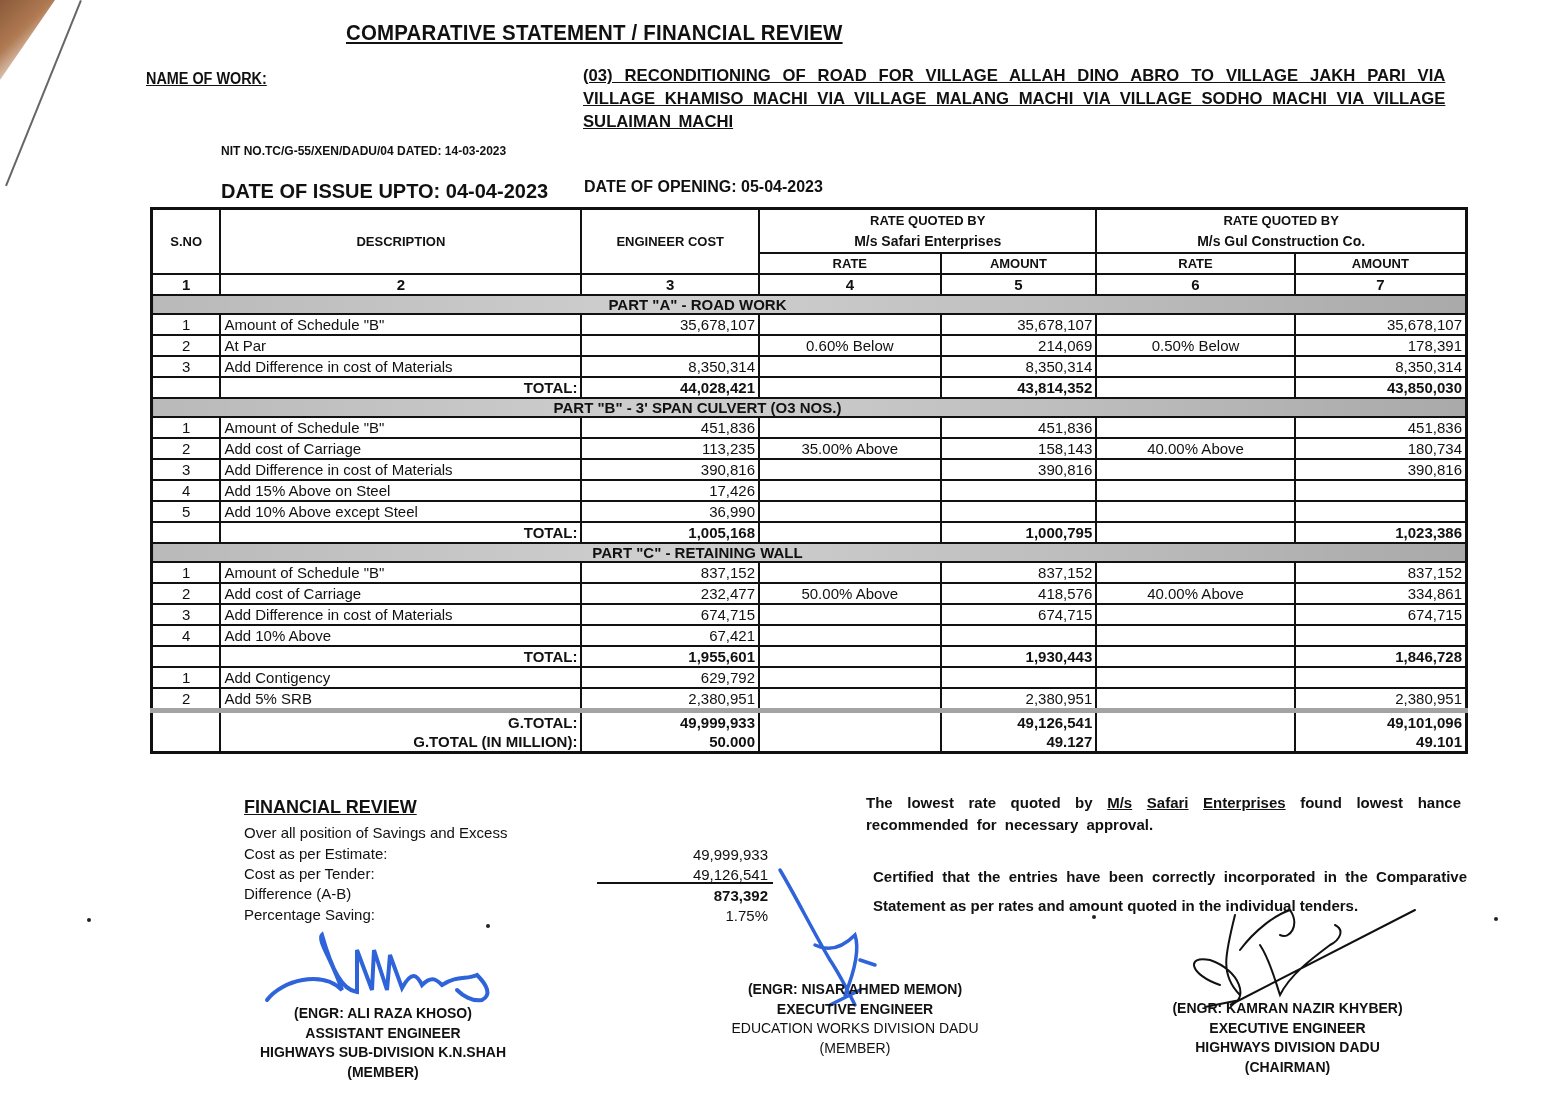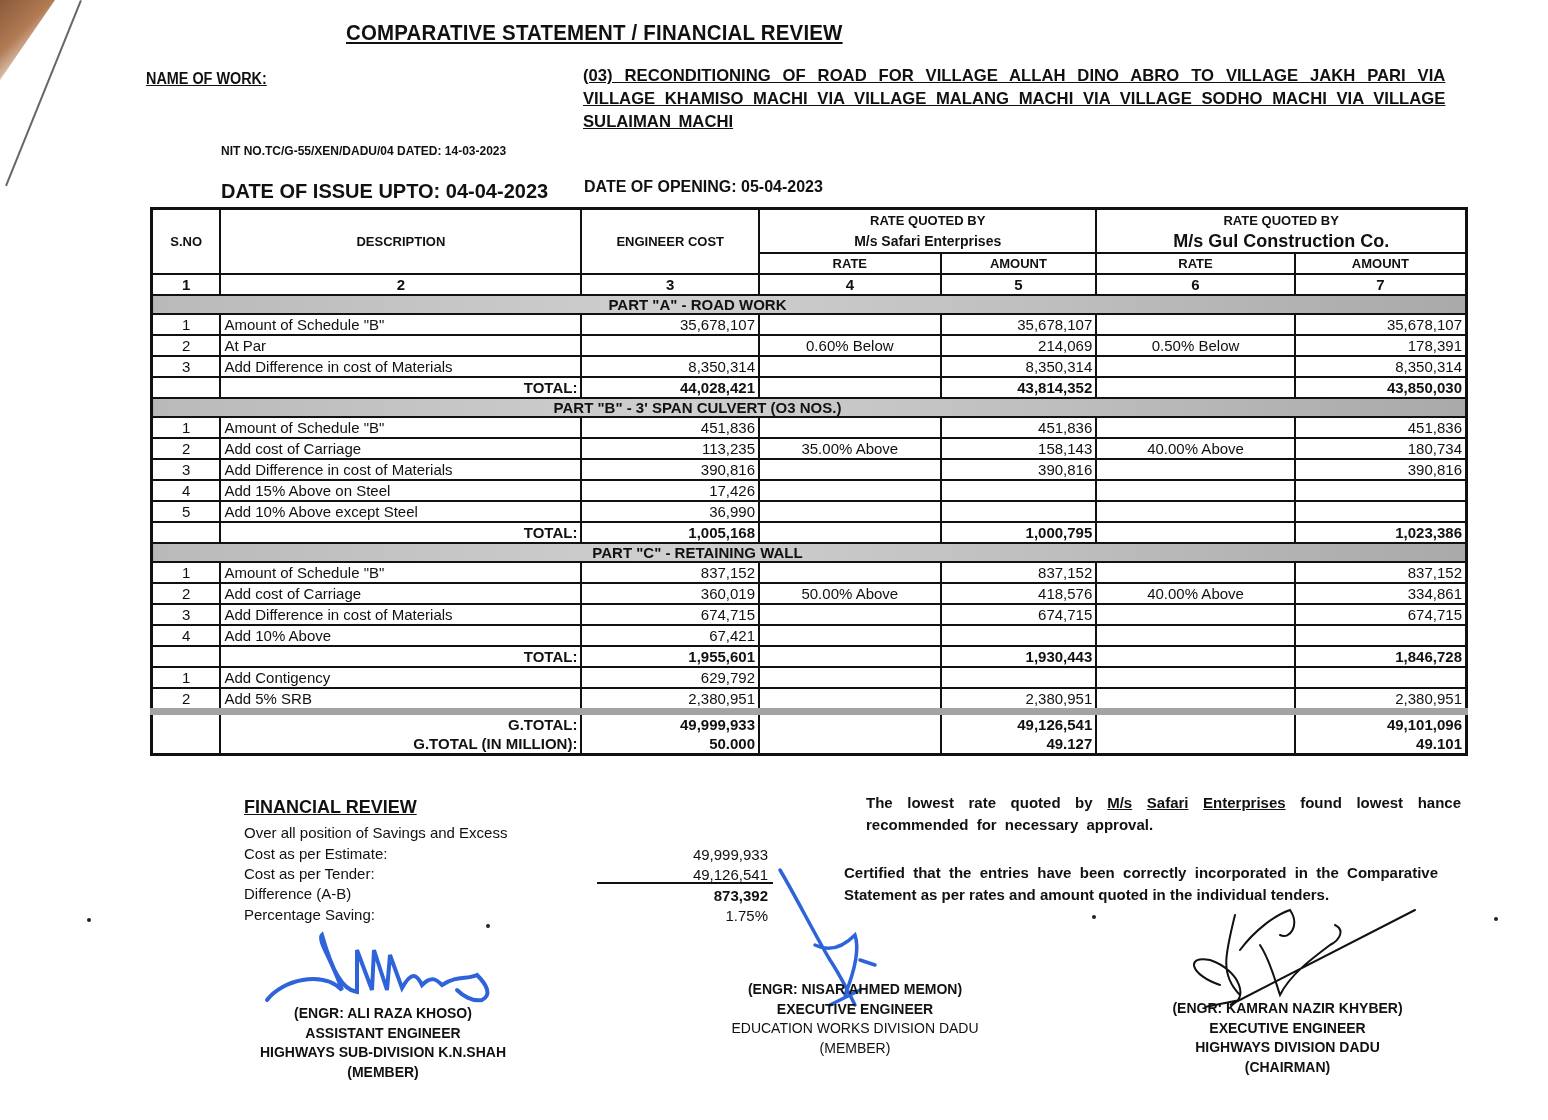--- a/index.html
+++ b/index.html
@@ -59,22 +59,22 @@
   .fr-line { position: absolute; left: 244px; font-size: 15px; }
   .fr-val { position: absolute; right: 780px; font-size: 15px; text-align: right; }
   .fr-rule { position: absolute; left: 597px; top: 882px; width: 176px; height: 2px; background: #111; }
 
   .rec {
     position: absolute; left: 866px; top: 792px; width: 595px; font-size: 15px; font-weight: bold;
     line-height: 22px; text-align: justify; text-align-last: left; word-spacing: 4px;
   }
   .rec u { }
   .cert {
-    position: absolute; left: 844px; top: 862px; width: 594px; font-size: 15px; font-weight: bold;
-    line-height: 22px; text-align: justify; text-align-last: left;
+    position: absolute; left: 873px; top: 862px; width: 594px; font-size: 15px; font-weight: bold;
+    line-height: 29px; text-align: justify; text-align-last: left;
   }
 
   .sig-block { position: absolute; text-align: center; font-size: 14px; font-weight: bold; line-height: 19.5px; }
   .sig-block .l { display: block; white-space: nowrap; }
   .sig-block .thin { font-weight: normal; }
   .sig { position: absolute; }
   .dot { position: absolute; width: 4px; height: 4px; background: #222; border-radius: 50%; }
 </style>
 </head>
 <body>
@@ -103,21 +103,21 @@
       <tr class="hdr-tall">
     <th rowspan="2">S.NO</th>
     <th rowspan="2">DESCRIPTION</th>
     <th rowspan="2">ENGINEER COST</th>
     <th colspan="2" style="line-height:21px">
       <div>RATE QUOTED BY</div>
       <div style="font-size:14px">M/s Safari Enterprises</div>
     </th>
     <th colspan="2" style="line-height:21px">
       <div>RATE QUOTED BY</div>
-      <div style="font-size:18px">M/s Gul Construction Co.</div>
+      <div style="font-size:14px">M/s Gul Construction Co.</div>
     </th>
   </tr>
   <tr>
     <th>RATE</th>
     <th>AMOUNT</th>
     <th>RATE</th>
     <th>AMOUNT</th>
   </tr>
   <tr class="colnum">
     <td>1</td>
@@ -235,21 +235,21 @@
     <td>Amount of Schedule "B"</td>
     <td class="r">837,152</td>
     <td class="c"></td>
     <td class="r">837,152</td>
     <td class="c"></td>
     <td class="r">837,152</td>
   </tr>
   <tr>
     <td class="c">2</td>
     <td>Add cost of Carriage</td>
-    <td class="r">360,019</td>
+    <td class="r">232,477</td>
     <td class="c">50.00% Above</td>
     <td class="r">418,576</td>
     <td class="c">40.00% Above</td>
     <td class="r">334,861</td>
   </tr>
   <tr>
     <td class="c">3</td>
     <td>Add Difference in cost of Materials</td>
     <td class="r">674,715</td>
     <td class="c"></td>
@@ -288,21 +288,21 @@
   <tr>
     <td class="c">2</td>
     <td>Add 5% SRB</td>
     <td class="r">2,380,951</td>
     <td class="c"></td>
     <td class="r">2,380,951</td>
     <td class="c"></td>
     <td class="r">2,380,951</td>
   </tr>
 
-  <tr style="border-top:7px solid #a3a3a3">
+  <tr style="border-top:5px solid #a3a3a3">
     <td rowspan="2"></td>
     <td class="r b" style="border-bottom:none">G.TOTAL:</td>
     <td class="r b" style="border-bottom:none">49,999,933</td>
     <td rowspan="2"></td>
     <td class="r b" style="border-bottom:none">49,126,541</td>
     <td rowspan="2"></td>
     <td class="r b" style="border-bottom:none">49,101,096</td>
   </tr>
   <tr>
     <td class="r b" style="border-top:none">G.TOTAL (IN MILLION):</td>

